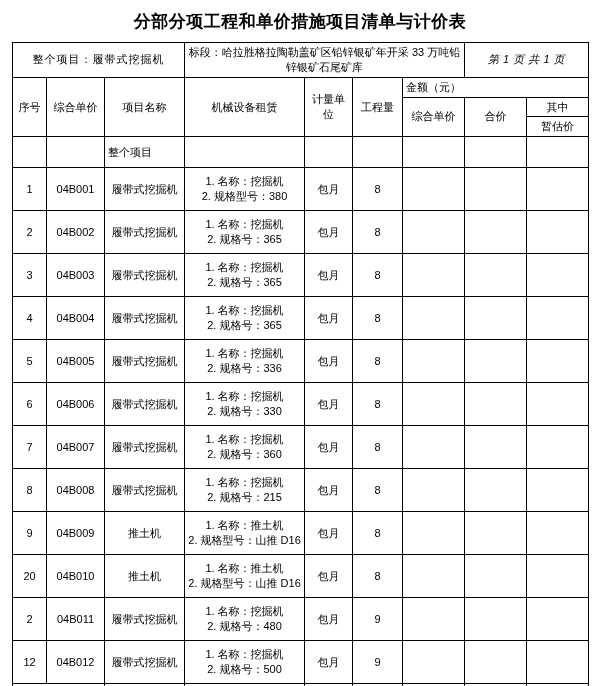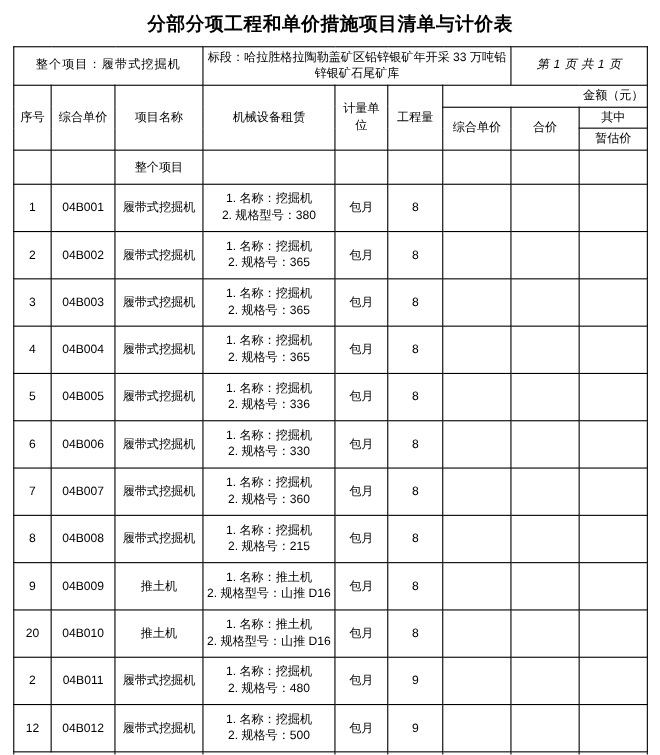--- a/index.html
+++ b/index.html
@@ -70,37 +70,36 @@
   .cell-c {
     text-align: center;
   }
   .feat {
     text-align: center;
     font-size: 10.5px;
     line-height: 1.45;
     padding: 3px 4px;
   }
   .whole {
-    text-align: center;
     font-weight: bold;
     font-size: 11.5px;
   }
   .tall td {
     height: 38px;
   }
   .short td {
     height: 26px;
   }
   .subtotal-label {
     text-align: center;
     font-size: 11px;
     line-height: 1.25;
   }
   .money-head {
-    text-align: right;
+    text-align: left;
   }
 </style>
 </head>
 <body>
 
 <div class="page">
 
   <div class="doc-title">分部分项工程和单价措施项目清单与计价表</div>
 
   <table class="main">

